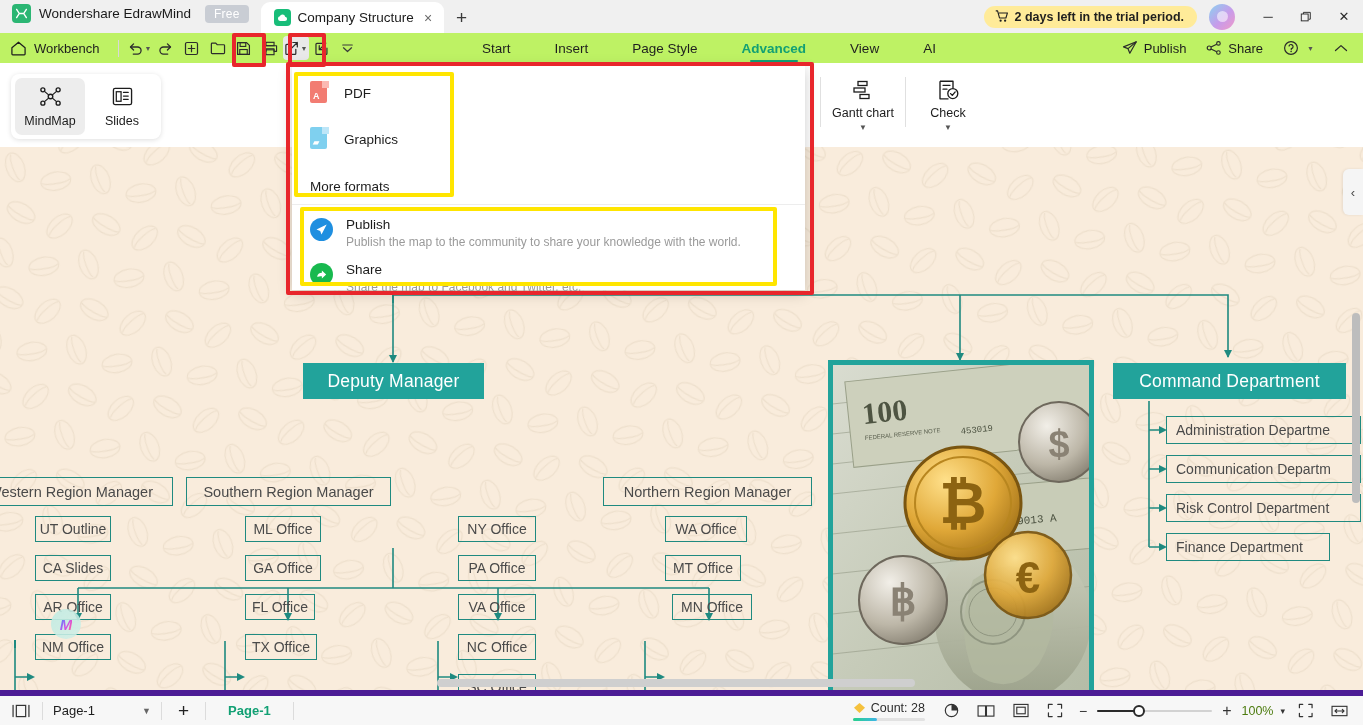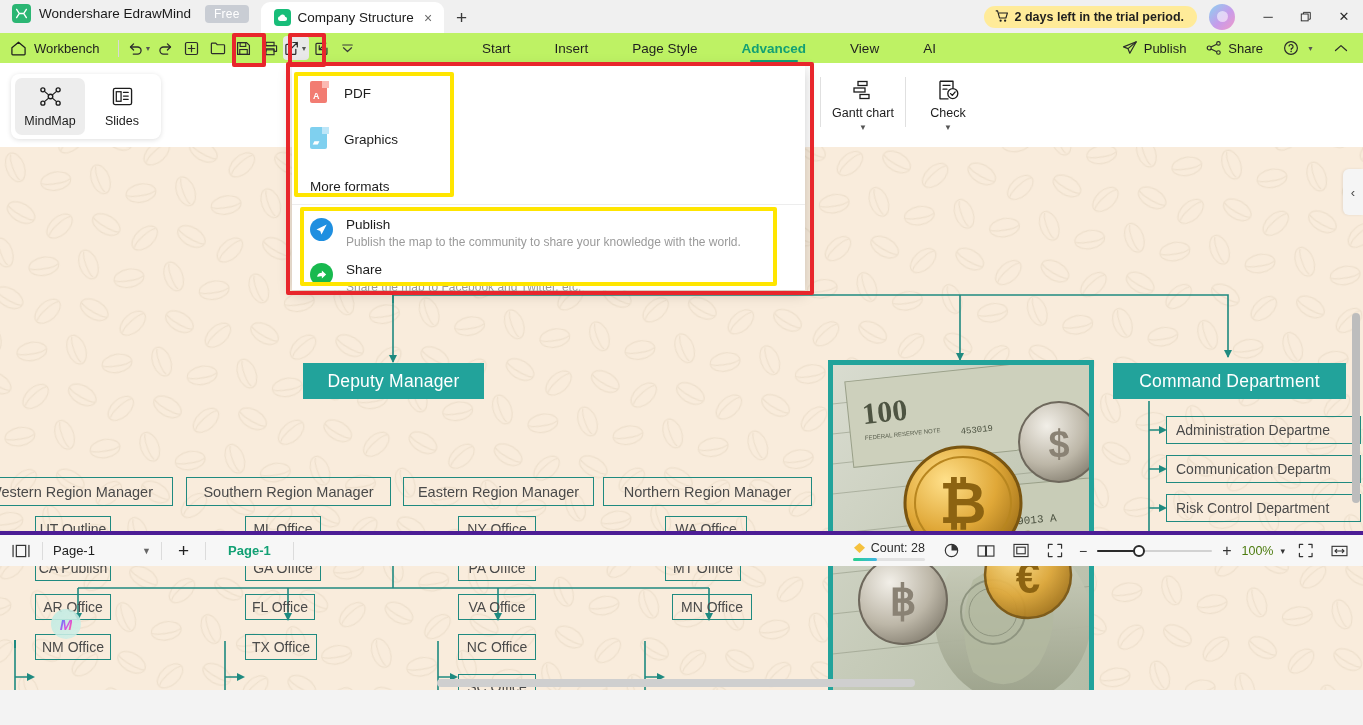--- a/index.html
+++ b/index.html
@@ -2,21 +2,21 @@
 <html><head>
 <meta charset="utf-8">
 <style>
   * { box-sizing: border-box; margin: 0; padding: 0; }
   html, body {
     width: 1363px; height: 725px;
     overflow: hidden;
     font-family: "Liberation Sans", sans-serif;
     background: #f3f3f3;
   }
-  .app { position: relative; width: 1363px; height: 566px; background: #f3f3f3; }
+  .app { position: relative; width: 1363px; height: 725px; background: #f3f3f3; }
 
   
   .titlebar {
     position: absolute; left: 0; top: 0; width: 1363px; height: 33px;
     background: #f0f0f0;
     display: flex; align-items: flex-end;
   }
   .brand {
     display: flex; align-items: center; gap: 8px;
     padding: 0 10px 6px 12px; height: 33px;
@@ -238,21 +238,21 @@
     background:#bdbdbd; border-radius:5px; cursor:pointer; z-index:10;
   }
   .hscroll {
     position:absolute; left:437px; bottom:3px; width:478px; height:8px;
     background:#cfcfcf; border-radius:5px; cursor:pointer; z-index:10;
   }
 
   
   .statusbar {
     position:absolute; left:0; bottom:0; width:1363px; height:35px;
-    background:#f7f7f7; border-top:4px solid #4c1d95;
+    background:#f7f7f7; border-top:6px solid #4c1d95;
     display:flex; align-items:center;
   }
   .sb-ico { padding: 0 12px; color:#333; font-size:14px; cursor:pointer; display:flex;align-items:center; }
   .sb-sep { width:1px; height:18px; background:#dcdcdc; }
   .pagesel {
     width:118px; display:flex; align-items:center; justify-content:space-between;
     padding: 0 10px; font-size:13px; color:#1d1d1d; cursor:pointer;
   }
   .pgname { font-size:13px; color:#12a074; font-weight:bold; padding: 0 22px; cursor:pointer; }
   .sb-right { position:absolute; right:6px; display:flex; align-items:center; gap:0; }
@@ -697,25 +697,24 @@
           <g transform="translate(150,165)">
             <circle cx="45" cy="45" r="43" fill="url(#goldg)" stroke="#7a5510" stroke-width="2.5" opacity="0.92"></circle>
             <text x="45" y="63" text-anchor="middle" font-family="Liberation Sans, sans-serif" font-size="44" font-weight="bold" fill="#8c6311">€</text>
           </g>
         </svg>
       </div>
     </div>
 
     <div class="node sub" style="left:-32px; top:330px; width:205px; height:29px;">Western Region Manager</div>
     <div class="node sub" style="left:186px; top:330px; width:205px; height:29px;">Southern Region Manager</div>
-    <div class="node sub" style="left:403px; top:330px; width:191px; height:29px;">Eastern Region Manager</div>
     <div class="node sub" style="left:603px; top:330px; width:209px; height:29px;text-align:center;">Northern Region Manager</div>
 
     <div class="node leaf" style="left:35px; top:369px; width:76px; height:26px;">UT Outline</div>
-    <div class="node leaf" style="left:35px; top:408px; width:76px; height:26px;">CA Publish</div>
+    <div class="node leaf" style="left:35px; top:408px; width:76px; height:26px;">CA Slides</div>
     <div class="node leaf" style="left:35px; top:447px; width:76px; height:26px;">AR Office</div>
     <div class="node leaf" style="left:35px; top:487px; width:76px; height:26px;">NM Office</div>
 
     <div class="node leaf" style="left:245px; top:369px; width:76px; height:26px;">ML Office</div>
     <div class="node leaf" style="left:245px; top:408px; width:76px; height:26px;">GA Office</div>
     <div class="node leaf" style="left:245px; top:447px; width:70px; height:26px;">FL Office</div>
     <div class="node leaf" style="left:245px; top:487px; width:72px; height:26px;">TX Office</div>
 
     <div class="node leaf" style="left:458px; top:369px; width:78px; height:26px;">NY Office</div>
     <div class="node leaf" style="left:458px; top:408px; width:78px; height:26px;">PA Office</div>

